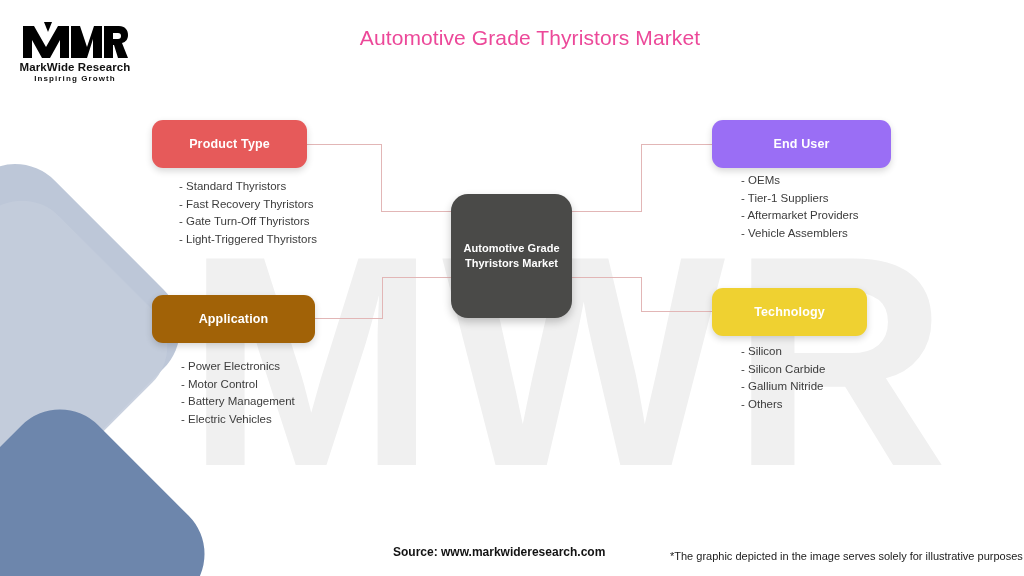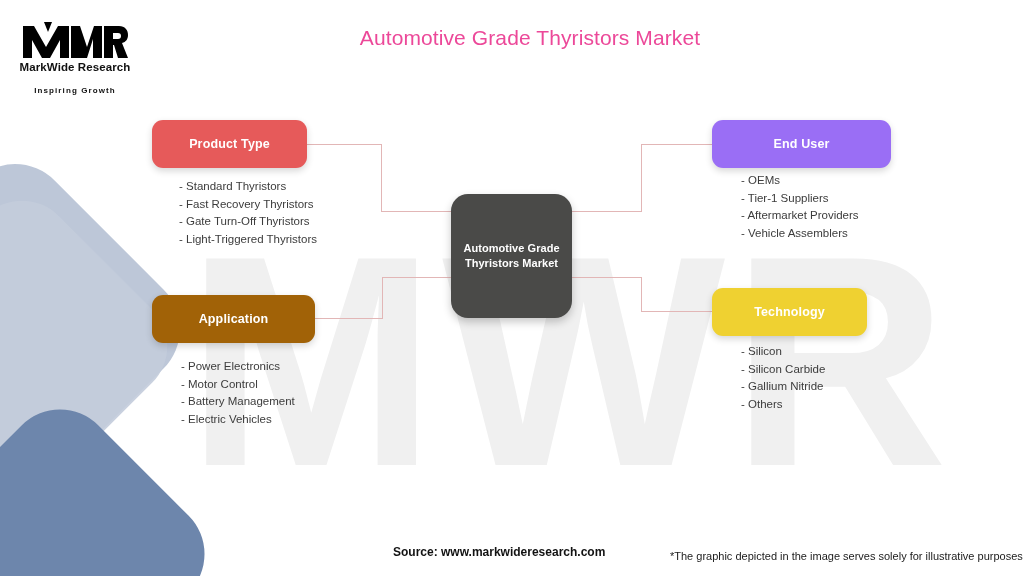--- a/index.html
+++ b/index.html
@@ -87,21 +87,21 @@
     color: #111111;
     letter-spacing: .1px;
     margin-top: 1px;
     white-space: nowrap;
   }
   .logo-tag {
     font-size: 8px;
     font-weight: 700;
     color: #111111;
     letter-spacing: 1.1px;
-    margin-top: 13px;
+    margin-top: 1px;
     white-space: nowrap;
   }
 
   
   .title {
     position: absolute;
     left: 18px;
     top: 26px;
     width: 1024px;
     text-align: center;

